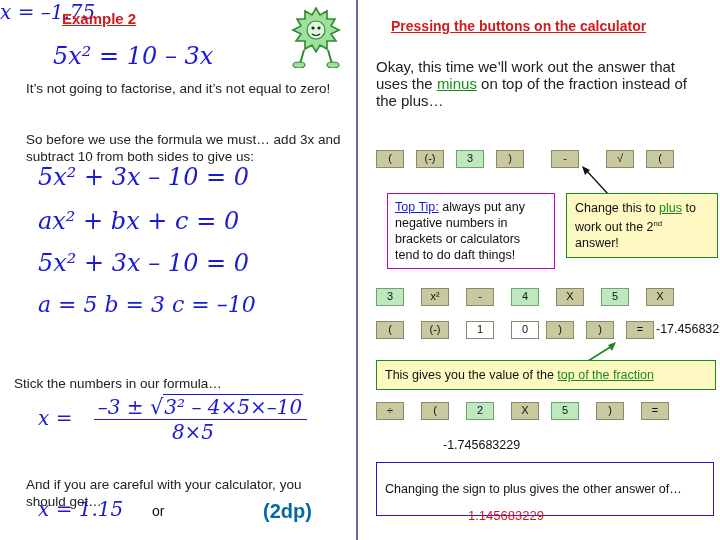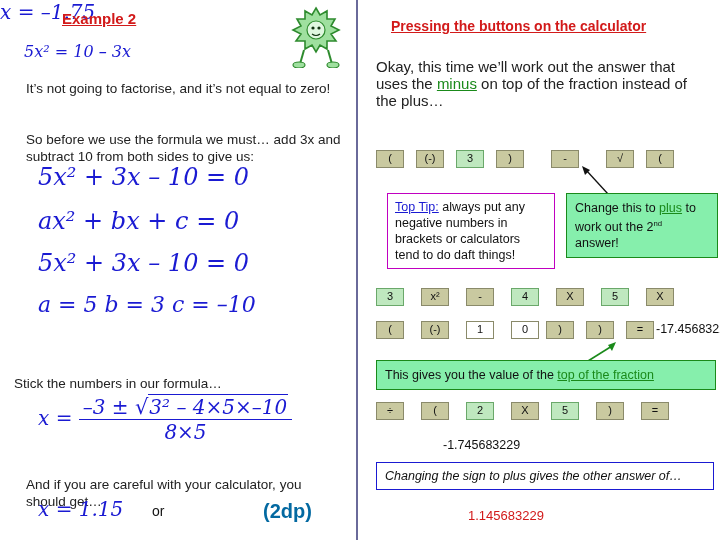--- a/index.html
+++ b/index.html
@@ -19,21 +19,21 @@
     position:absolute;left:62px;top:10px;
     font-size:15px;font-weight:bold;color:#d21a1a;
     text-decoration:underline;
     font-family:"Liberation Sans", sans-serif;
   }
   .mono-eq{
     font-family:"DejaVu Serif", serif;
     color:#1a1ad2;
     font-style:italic;
   }
-  .eqA{position:absolute;left:24px;top:42px;font-size:16px;}
+  .eqA{position:absolute;left:53px;top:42px;font-size:24px;}
   .eqB{position:absolute;left:38px;top:163px;font-size:24px;}
   .eqC{position:absolute;left:38px;top:207px;font-size:24px;}
   .eqD{position:absolute;left:38px;top:249px;font-size:24px;}
   .eqE{position:absolute;left:38px;top:292px;font-size:22px;}
   .eqF{position:absolute;left:38px;top:395px;font-size:20px;}
   .eqG{position:absolute;left:38px;top:497px;font-size:20px;}
 
   .bodytext{
     position:absolute;color:#222;font-size:13.5px;line-height:17px;
   }
@@ -44,21 +44,21 @@
 
   .dp{
     position:absolute;left:263px;top:500px;font-size:20px;font-weight:bold;color:#0369a1;
   }
   .orword{
     position:absolute;left:152px;top:503px;font-size:14px;color:#111;
   }
 
   
   .frac{display:inline-block;vertical-align:middle;text-align:center;}
-  .frac .num{display:block;padding:0 4px;border-bottom:1.4px solid #1a1ad2;}
+  .frac .num{display:block;padding:0 4px;border-bottom:1.4px solid #1a1ad2;margin-left:15px;}
   .frac .den{display:block;padding:0 4px;}
   .rad{display:inline-block;}
   .radsym{font-size:1.05em;}
   .overbar{border-top:1.4px solid #1a1ad2;padding:0 1px;}
   sup.sm{font-size:0.62em;vertical-align:super;}
 
   
   .r-title{
     position:absolute;left:391px;top:18px;font-size:14px;font-weight:bold;
     color:#d21a1a;text-decoration:underline;
@@ -84,26 +84,26 @@
   }
   .key.white{background:#ffffff;border:1px solid #8a8a6a;}
   .key.green{background:#bfe8bf;border:1px solid #6aa86a;}
 
   
   .tipbox{
     position:absolute;border:1.5px solid #c000c0;background:#ffffff;
     font-size:12.5px;color:#111;line-height:16px;padding:5px 7px;
   }
   .greenbox{
-    position:absolute;border:1.5px solid #1a8a1a;background:#86efac;
+    position:absolute;border:1.5px solid #1a8a1a;background:#fef9c3;
     font-size:12.5px;color:#111;line-height:16px;padding:6px 8px;
   }
   .bluebox{
     position:absolute;border:1.5px solid #1a1ad2;background:#ffffff;
-    font-size:12.5px;color:#111;line-height:16px;padding:5px 8px;font-style:italic;
+    font-size:12.5px;color:#111;line-height:16px;padding:18px 8px;
   }
   .resulttext{position:absolute;font-size:12.5px;color:#111;}
   .resultred{position:absolute;font-size:13px;color:#d21a1a;}
 
   
   .monster{position:absolute;left:282px;top:6px;width:68px;height:62px;}
 </style>
 </head>
 <body>
 

